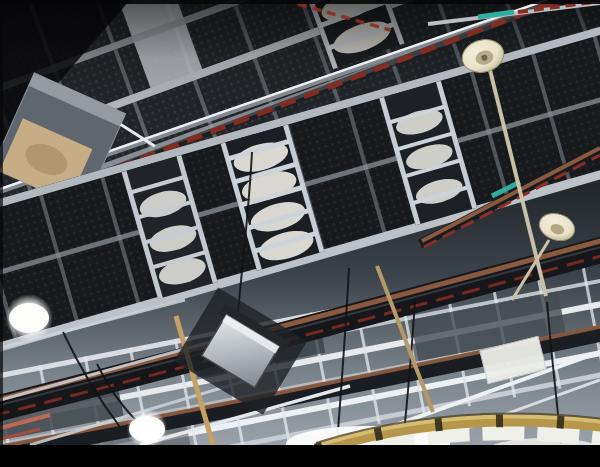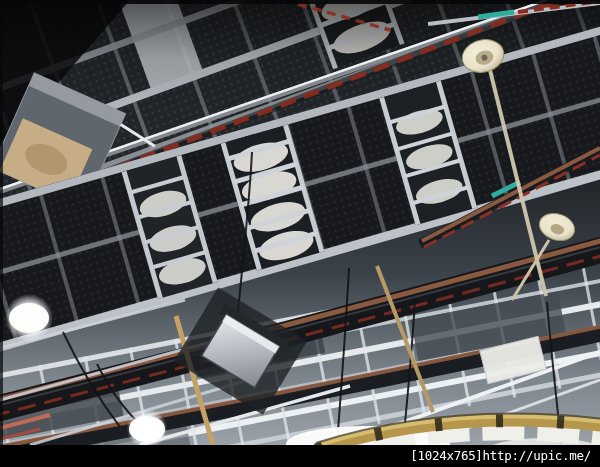--- a/index.html
+++ b/index.html
@@ -254,17 +254,14 @@
     <path d="M316,450 Q450,408 604,426" fill="none" stroke-width="12" style="stroke:var(--arc-gold,#b5964a)"></path>
     <path d="M316,446 Q450,404 604,422" fill="none" stroke-width="4" opacity="0.92" style="stroke:var(--arc-gold-hi,#d9c072)"></path>
     <path d="M316,450 Q450,408 604,426" fill="none" stroke-width="13" stroke-dasharray="7 54" opacity="0.88" style="stroke:#2e2818"></path>
     <path d="M316,443 Q450,401 604,419" fill="none" stroke-width="2" opacity="0.8" style="stroke:#4d4429"></path>
   </g>
 
   <rect x="0" y="0" width="600" height="4" opacity="0.9" style="fill:#060708"></rect>
   <rect x="0" y="0" width="3" height="445" opacity="0.7" style="fill:#060708"></rect>
 </svg>
 
-<div class="caption-bar">
-  <span class="caption-text">[1024x765]http://upic.me/</span>
+
 </div>
 
-</div>
-
 </body></html>

